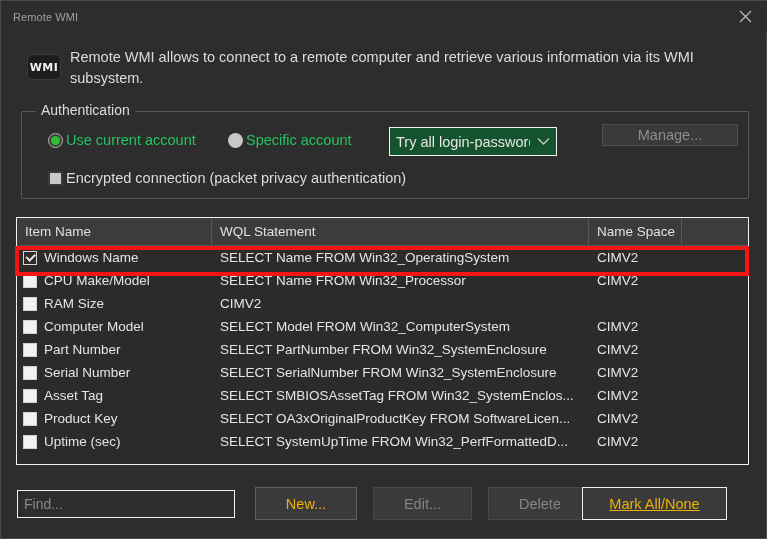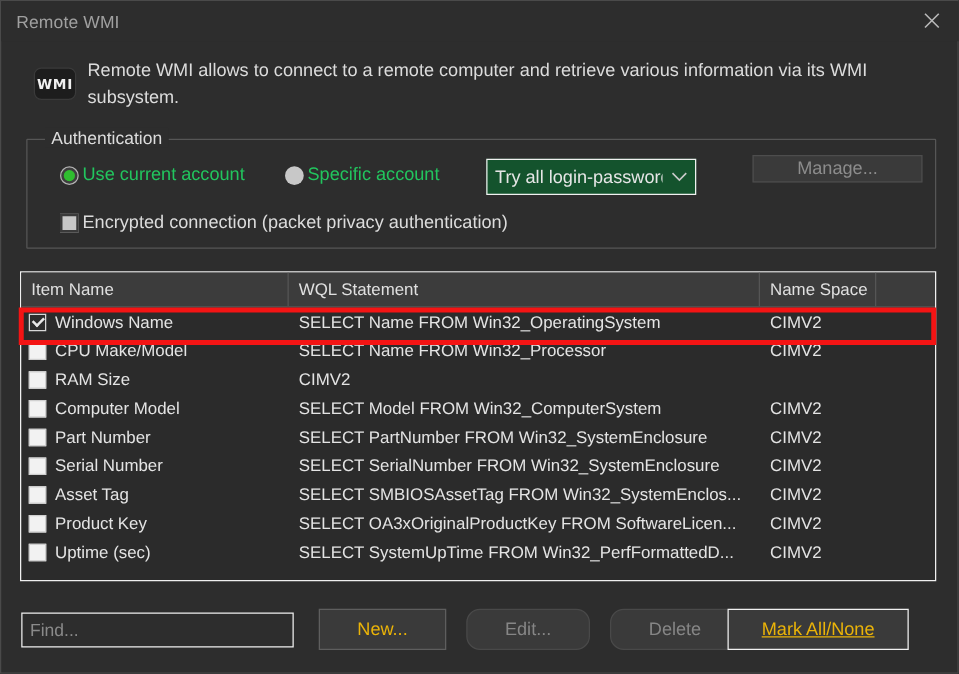--- a/index.html
+++ b/index.html
@@ -18,21 +18,21 @@
   }
   
   .titlebar {
     position: absolute; left: 0; top: 0;
     width: 767px; height: 32px;
     background: #2d2d2d;
     display: flex; align-items: center;
   }
   .titlebar .title {
     margin-left: 12px;
-    font-size: 14px;
+    font-size: 11px;
     color: #a0a0a0;
     letter-spacing: .1px;
   }
   .close-btn {
     position: absolute; right: 0; top: 0;
     width: 46px; height: 31px;
     display: flex; align-items: center; justify-content: center;
     color: #b9b9b9;
   }
   .close-btn svg { display: block; }
@@ -160,21 +160,21 @@
     border-bottom: 1px solid #555;
   }
   .list-head .hcell {
     font-size: 13.5px;
     color: #e0e0e0;
     display: flex; align-items: center;
     padding-left: 8px;
     border-right: 1px solid #555;
     height: 100%;
   }
-  .c-name  { width: 214px; }
+  .c-name  { width: 195px; }
   .c-wql   { width: 377px; }
   .c-ns    { width: 93px; }
   .c-pad   { width: 47px; border-right: none !important; }
 
   .row {
     display: flex;
     height: 23px;
     align-items: center;
   }
   .row .cell {
@@ -228,21 +228,21 @@
   .find::placeholder { color: #8a8a8a; }
   .fbtn {
     position: absolute;
     height: 33px;
     background: #3a3a3a;
     border: 1px solid #5e5e5e;
     color: #eab308;
     font-size: 14.5px;
     display: flex; align-items: center; justify-content: center;
   }
-  .fbtn.disabled { color: #868686; border-color: #494949; border-radius: 11px; }
+  .fbtn.disabled { color: #868686; border-color: #494949; }
   .b-new    { left: 254px; top: 486px; width: 102px; }
   .b-edit   { left: 372px; top: 486px; width: 99px; }
   .b-delete { left: 487px; top: 486px; width: 104px; }
   .b-mark   { left: 581px; top: 486px; width: 145px; border-color: #f0f0f0; text-decoration: underline; }
 </style>
 </head>
 <body>
 
 <div class="dialog">
 

